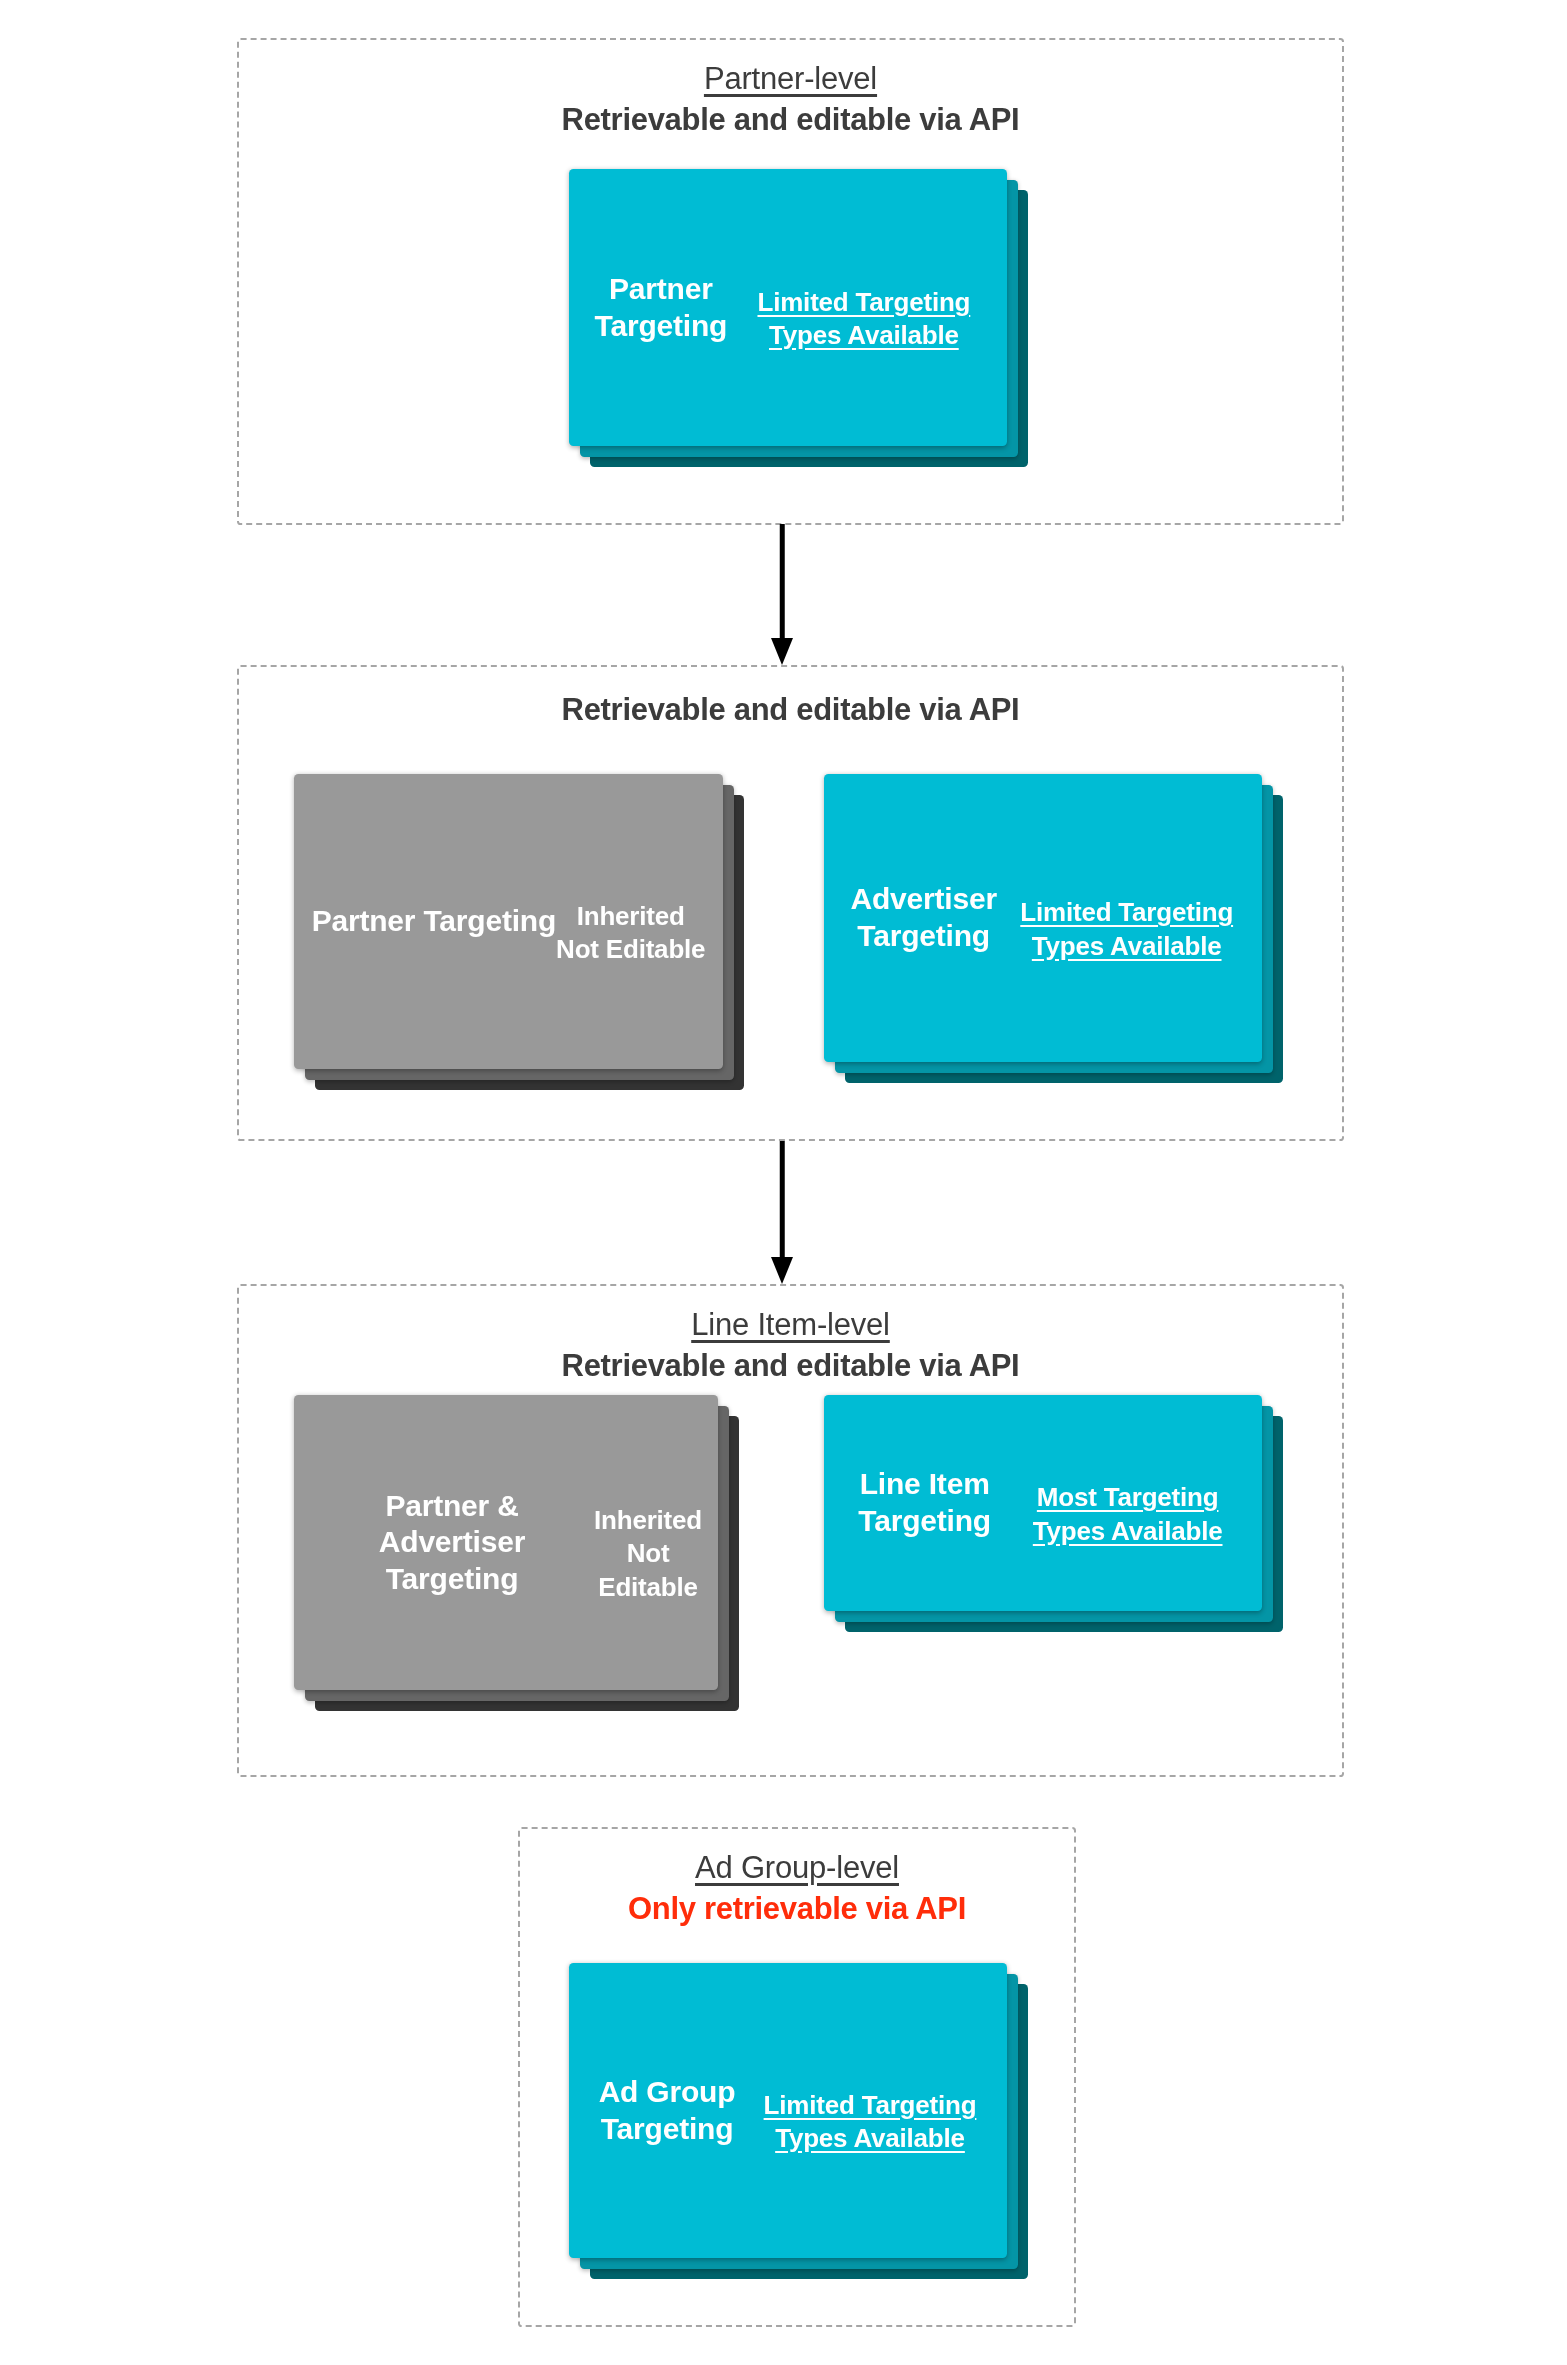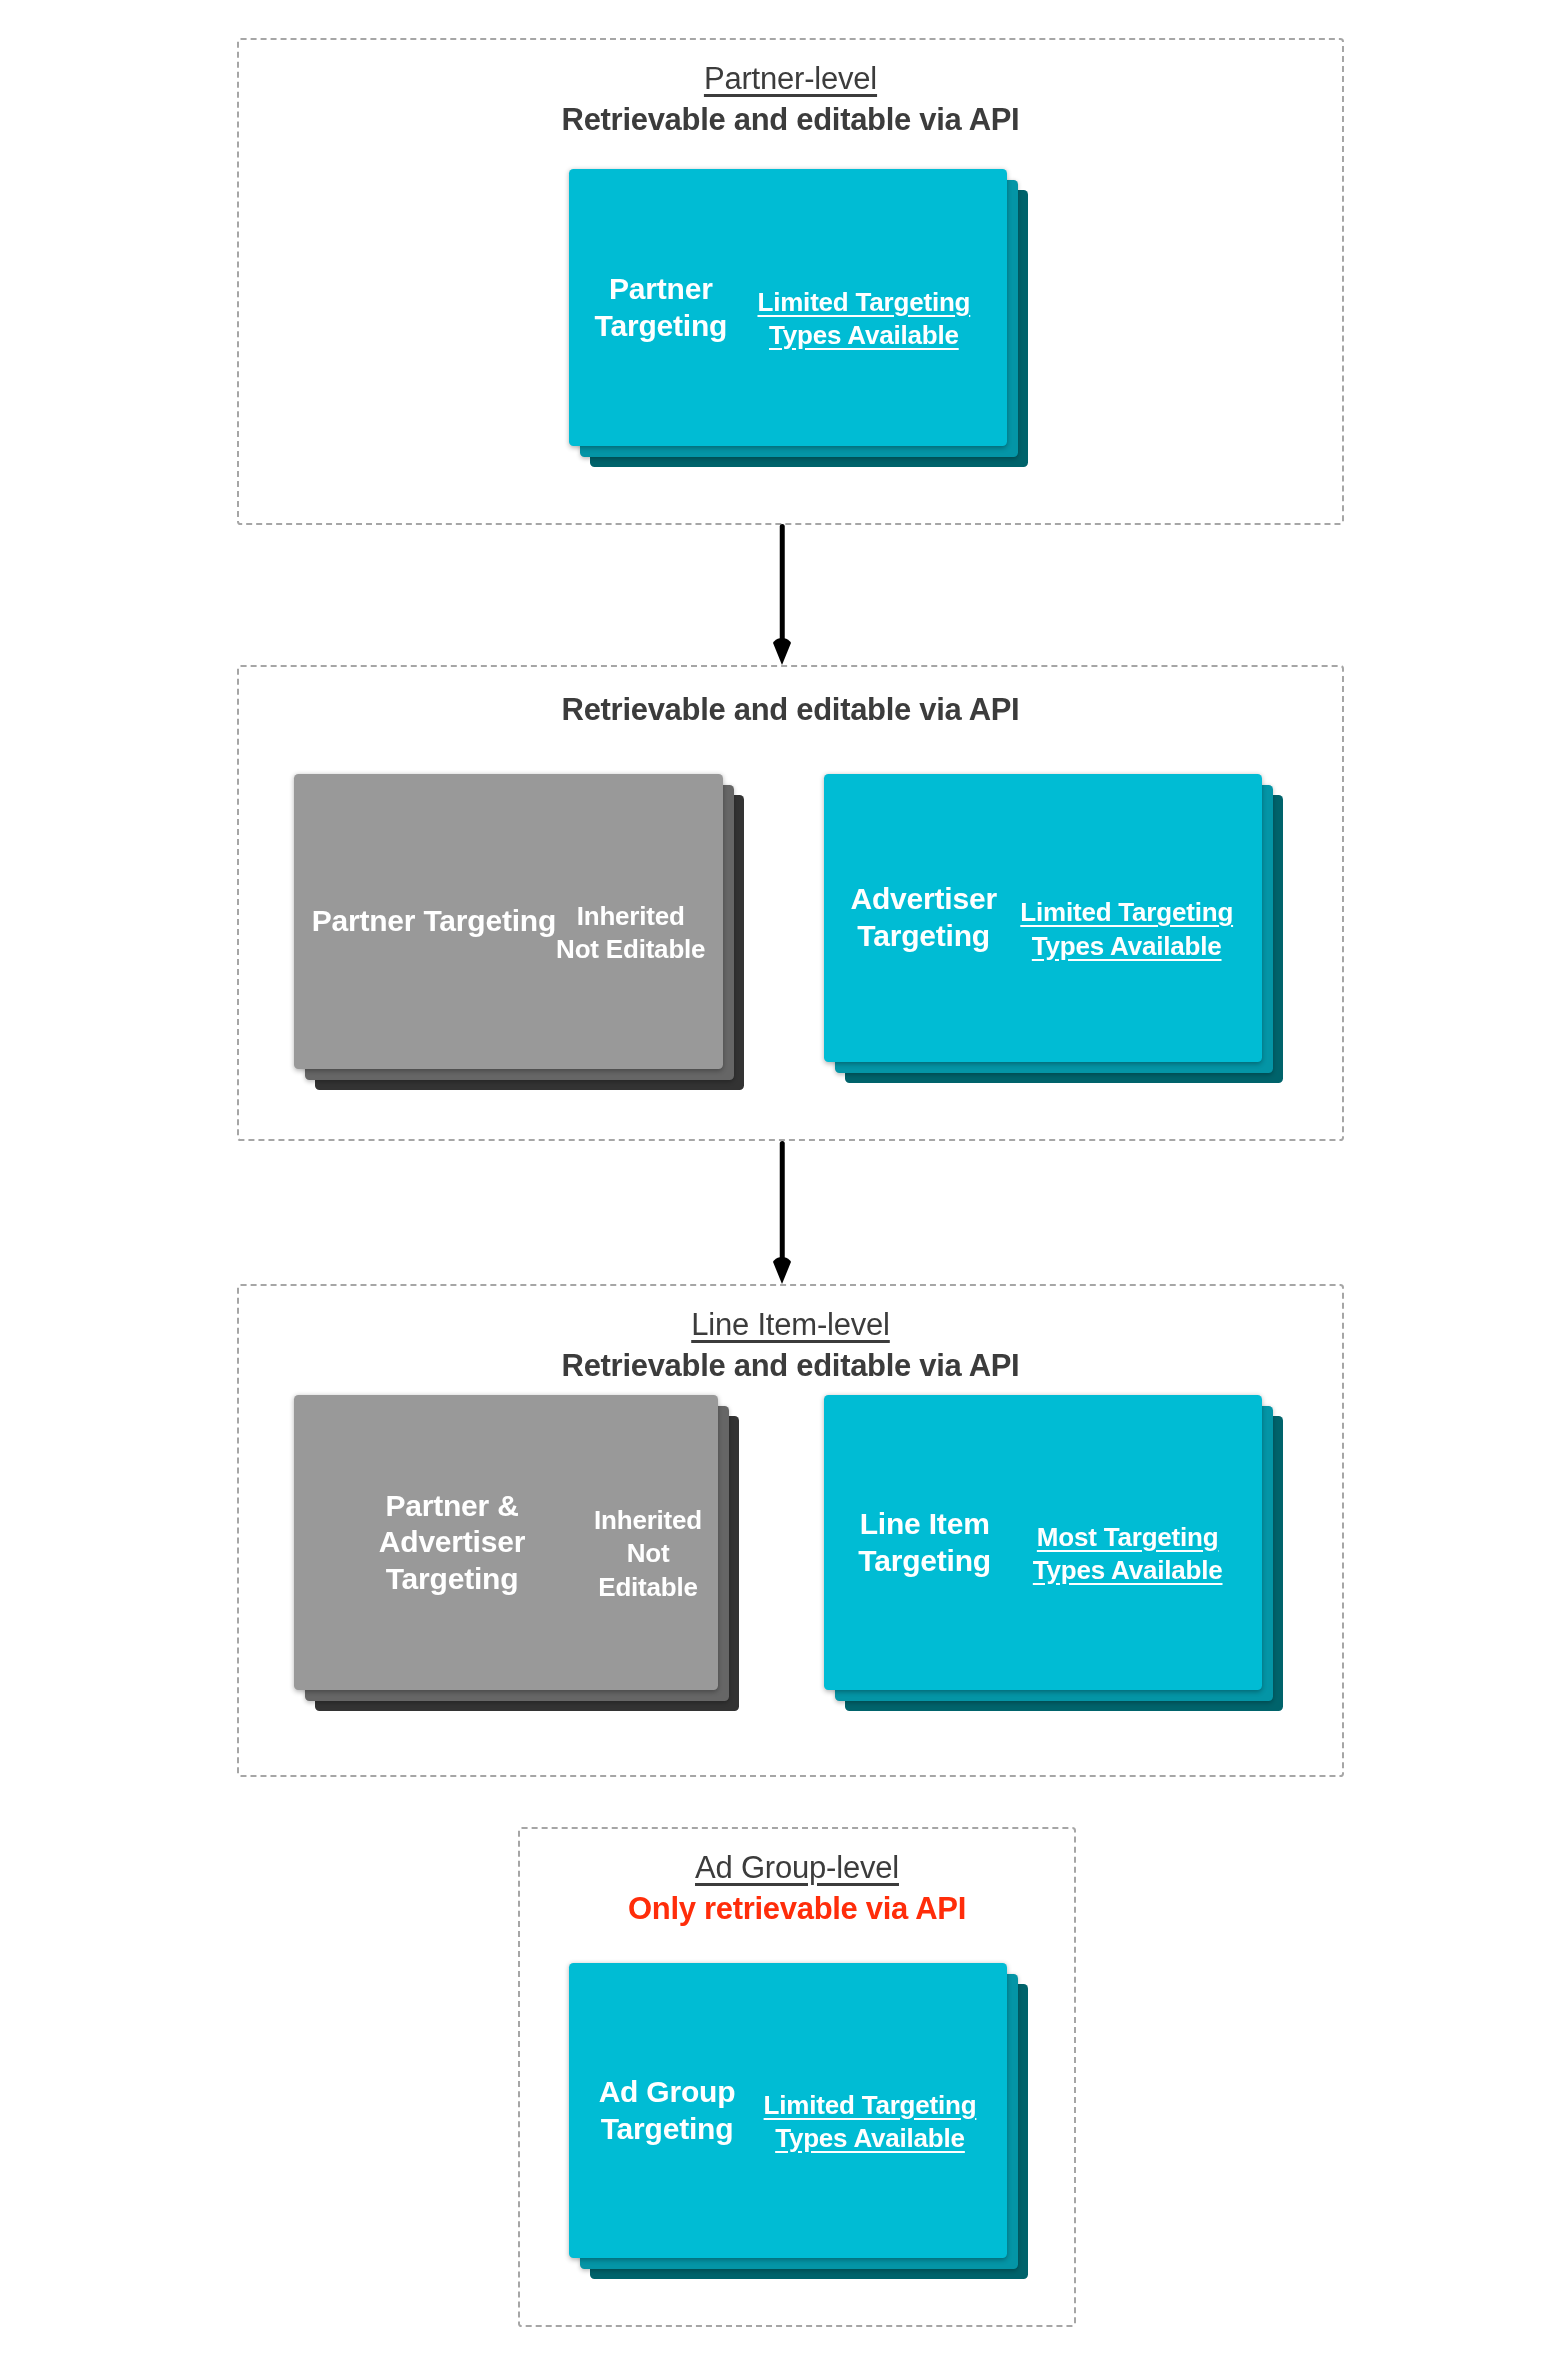--- a/index.html
+++ b/index.html
@@ -1,16 +1,16 @@
 <!DOCTYPE html>
 <html style="font-size:14.3px"><head>
 <meta charset="utf-8">
 <title>Targeting Inheritance Diagram</title>
 <style>
-  * { box-sizing: border-box; margin: 0; padding: 0; border-radius: 23px; }
+  * { box-sizing: border-box; margin: 0; padding: 0; }
 
   html, body {
     background: #ffffff;
   }
 
   body {
     width: 1567px;
     height: 2366px;
     font-family: "Liberation Sans", sans-serif;
     position: relative;
@@ -222,21 +222,21 @@
     <div class="card-stack stack-gray" style="left:55px; top:109px; width:424px; height:295px;">
       <div class="card-layer back2"></div>
       <div class="card-layer back1"></div>
       <div class="card-layer front">
         <div class="card-title">Partner &amp; Advertiser Targeting</div>
         <div class="card-sub" style="white-space:pre-line;">Inherited
 Not Editable</div>
       </div>
     </div>
 
-    <div class="card-stack stack-cyan" style="left:585px; top:109px; width:438px; height:295px;">
+    <div class="card-stack stack-cyan" style="left:585px; top:109px; width:438px; height:216px;">
       <div class="card-layer back2"></div>
       <div class="card-layer back1"></div>
       <div class="card-layer front">
         <div class="card-title">Line Item Targeting</div>
         <div class="card-sub underlined">Most Targeting Types Available</div>
       </div>
     </div>
   </div>
 
   <div class="level-box" style="left:518px; top:1827px; width:558px; height:500px;">

